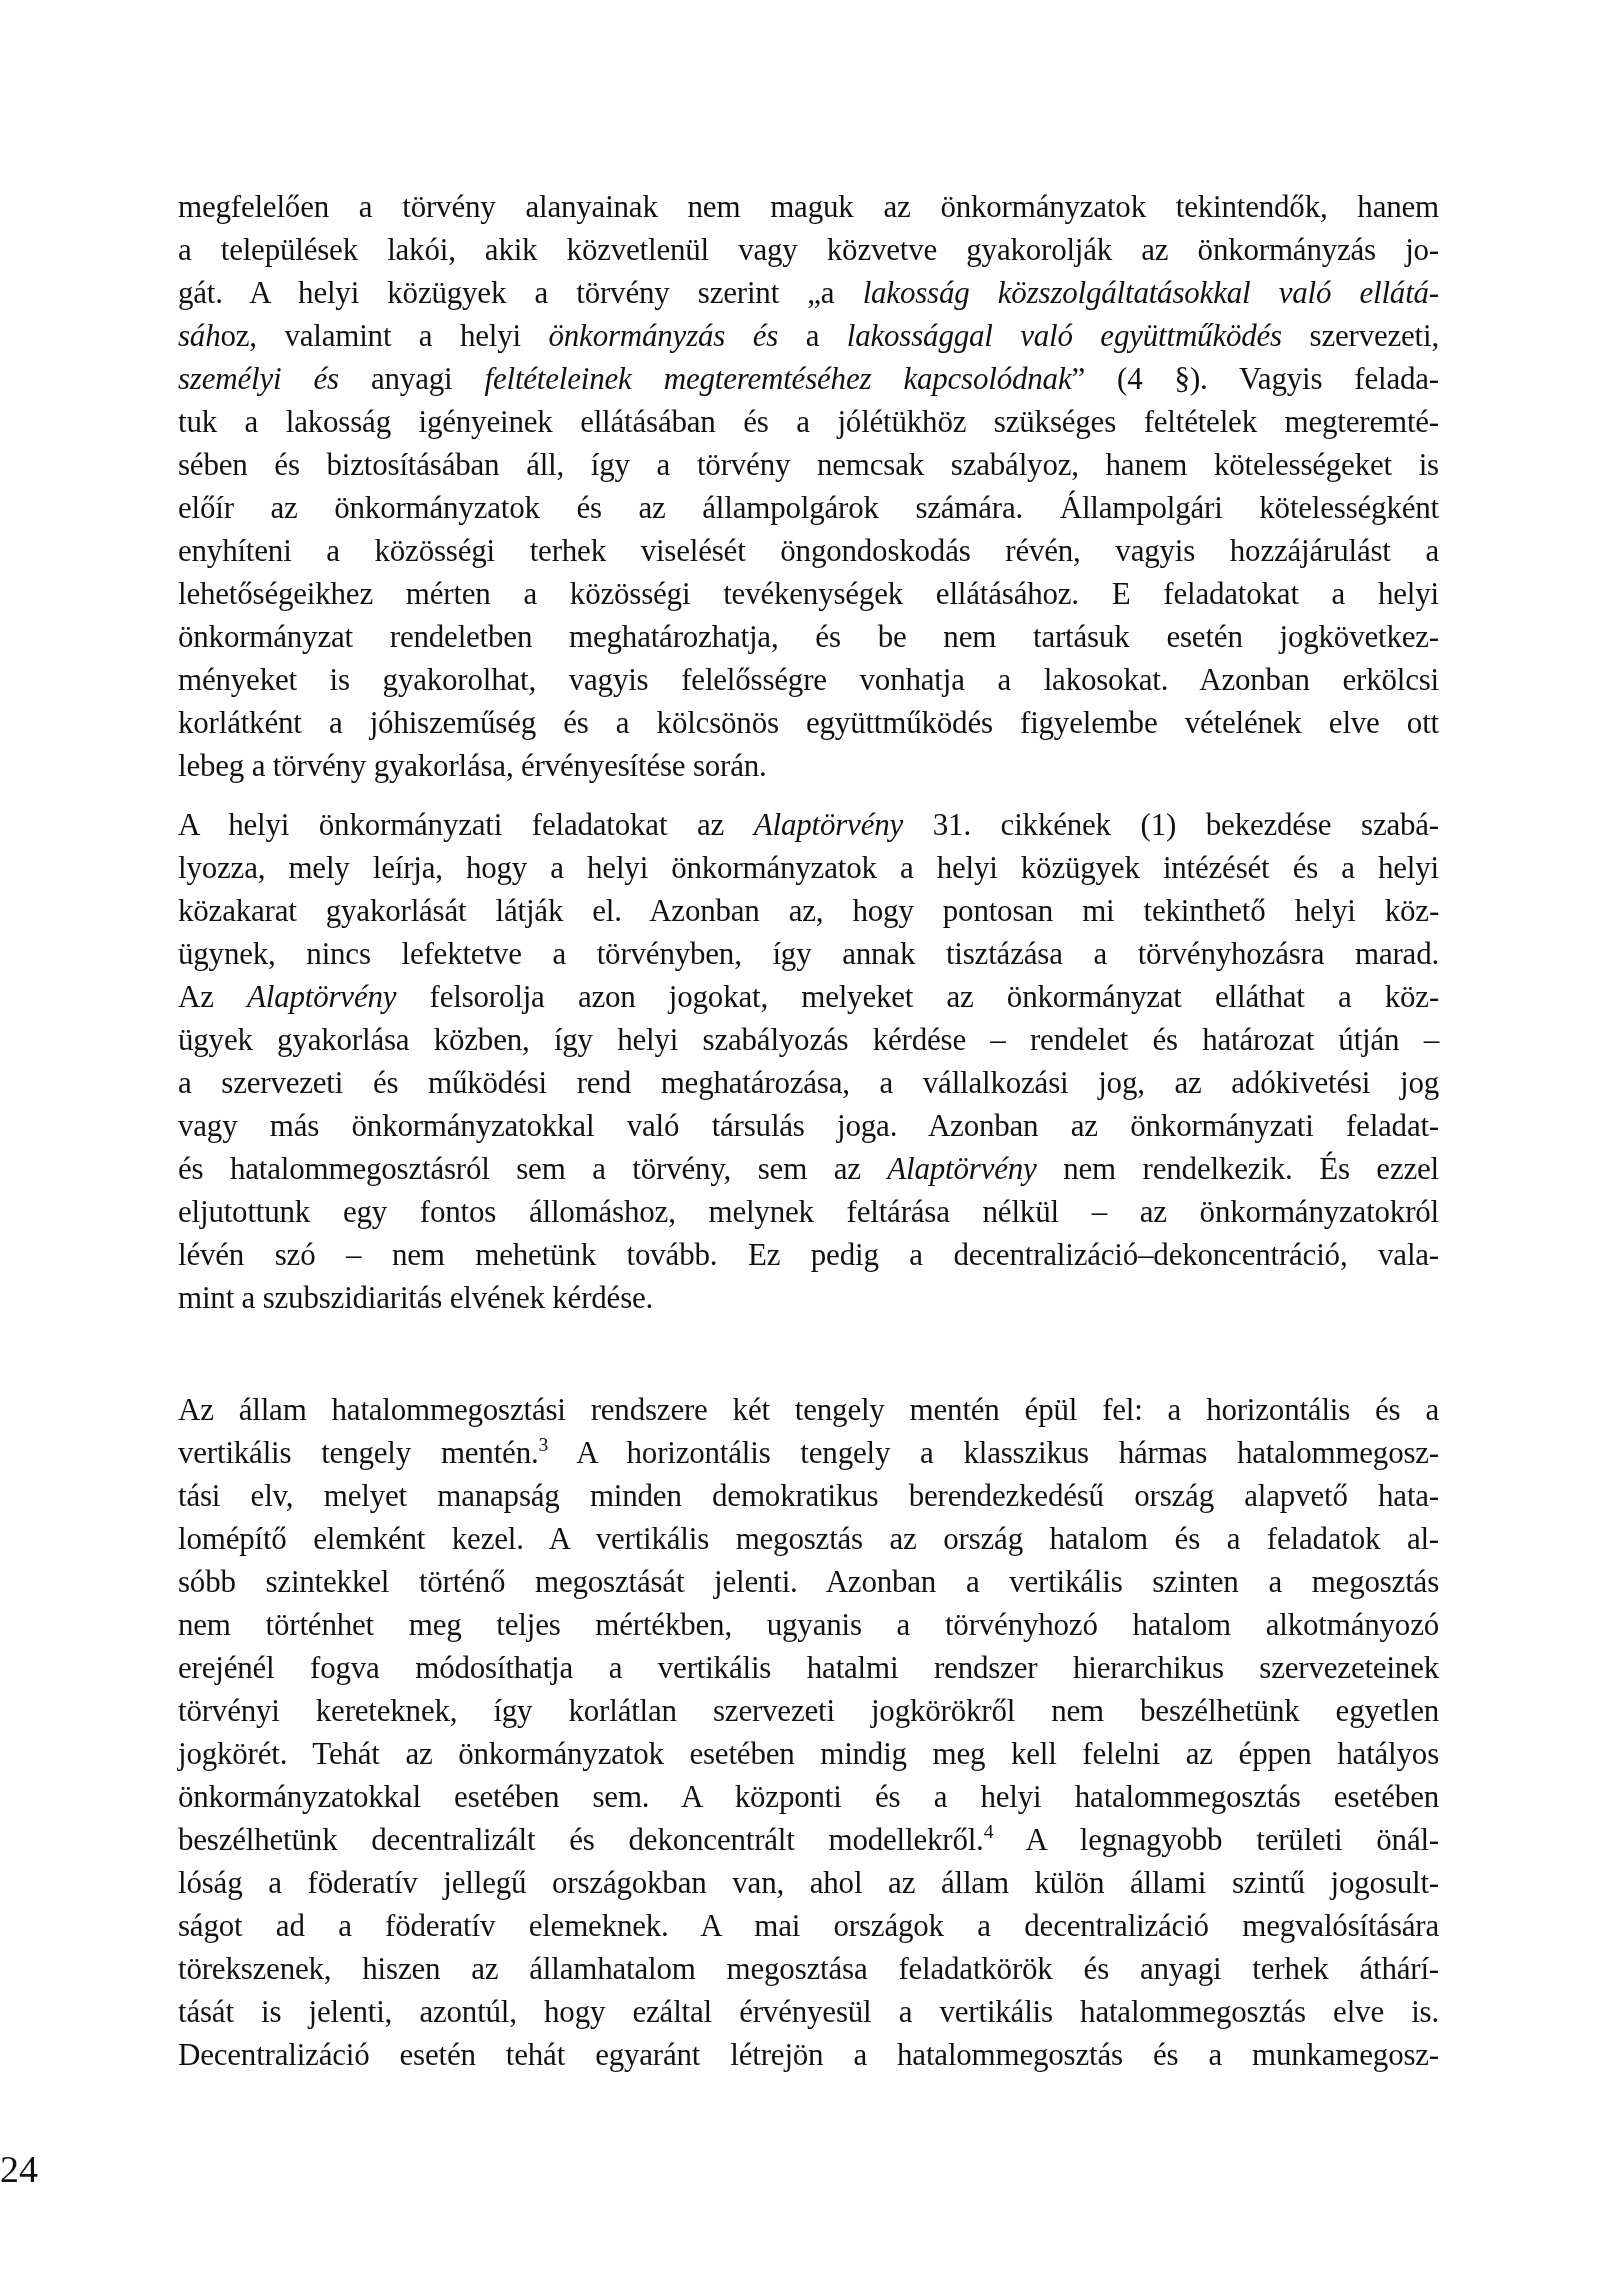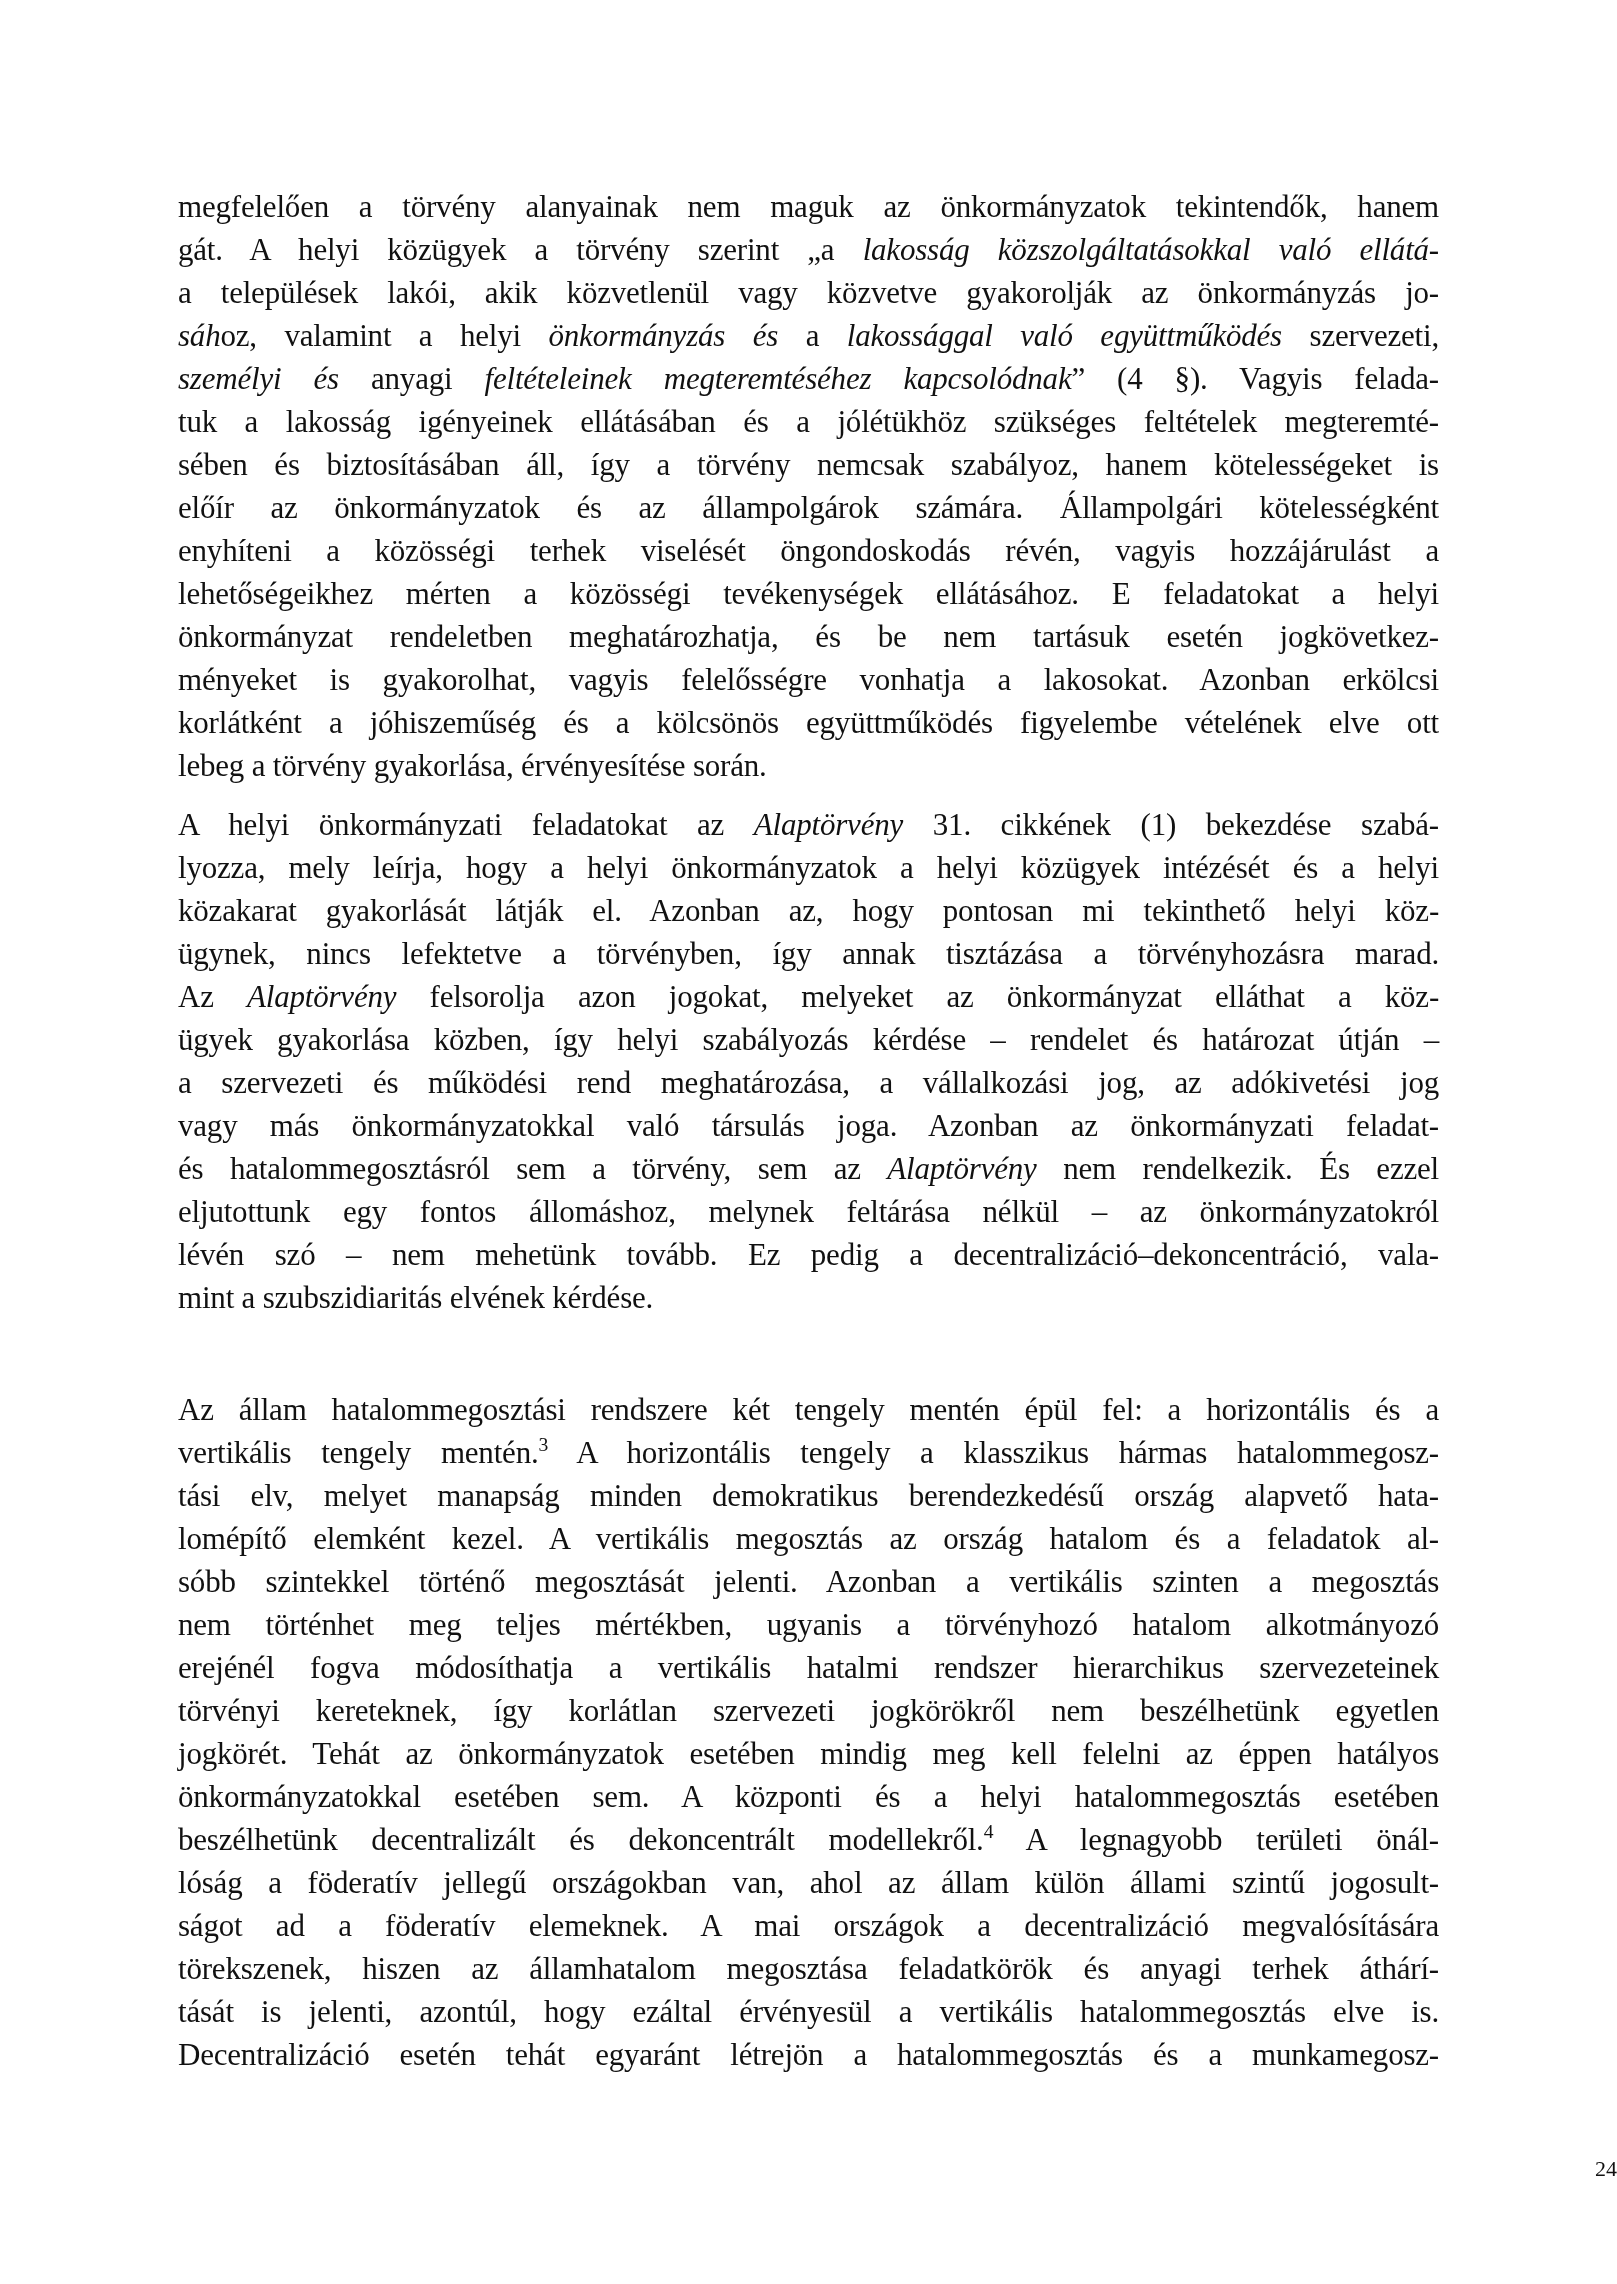--- a/index.html
+++ b/index.html
@@ -52,34 +52,34 @@
       line-height: 0;
     }
     #p1 { top: 185px; }
     #p2 { top: 803px; }
     #p3 { top: 1388px; }
     .page-number {
       position: absolute;
       left: 0;
       width: 1617px;
       top: 2150px;
-      text-align: right;
-      font-size: 22px;
+      text-align: left;
+      font-size: 38px;
       line-height: 38px;
     }
   </style>
 </head>
 <body>
 
 <div class="page">
   <div class="text-column">
     <div class="paragraph" id="p1">
         <span class="line"><span>megfelelően a törvény alanyainak nem maguk az önkormányzatok tekintendők, hanem</span></span>
+        <span class="line"><span>a települések lakói, akik közvetlenül vagy közvetve gyakorolják az önkormányzás jo-</span></span>
         <span class="line"><span>gát. A helyi közügyek a törvény szerint „a </span><span class="seg-italic">lakosság közszolgáltatásokkal való ellátá-</span></span>
-        <span class="line"><span>a települések lakói, akik közvetlenül vagy közvetve gyakorolják az önkormányzás jo-</span></span>
         <span class="line"><span class="seg-italic">sáh</span><span>oz, valamint a helyi </span><span class="seg-italic">önkormányzás és</span><span> a </span><span class="seg-italic">lakossággal való együttműködés</span><span> szervezeti,</span></span>
         <span class="line"><span class="seg-italic">személyi és</span><span> anyagi </span><span class="seg-italic">feltételeinek megteremtéséhez kapcsolódnak</span><span>” (4 §). Vagyis felada-</span></span>
         <span class="line"><span>tuk a lakosság igényeinek ellátásában és a jólétükhöz szükséges feltételek megteremté-</span></span>
         <span class="line"><span>sében és biztosításában áll, így a törvény nemcsak szabályoz, hanem kötelességeket is</span></span>
         <span class="line"><span>előír az önkormányzatok és az állampolgárok számára. Állampolgári kötelességként</span></span>
         <span class="line"><span>enyhíteni a közösségi terhek viselését öngondoskodás révén, vagyis hozzájárulást a</span></span>
         <span class="line"><span>lehetőségeikhez mérten a közösségi tevékenységek ellátásához. E feladatokat a helyi</span></span>
         <span class="line"><span>önkormányzat rendeletben meghatározhatja, és be nem tartásuk esetén jogkövetkez-</span></span>
         <span class="line"><span>ményeket is gyakorolhat, vagyis felelősségre vonhatja a lakosokat. Azonban erkölcsi</span></span>
         <span class="line"><span>korlátként a jóhiszeműség és a kölcsönös együttműködés figyelembe vételének elve ott</span></span>

